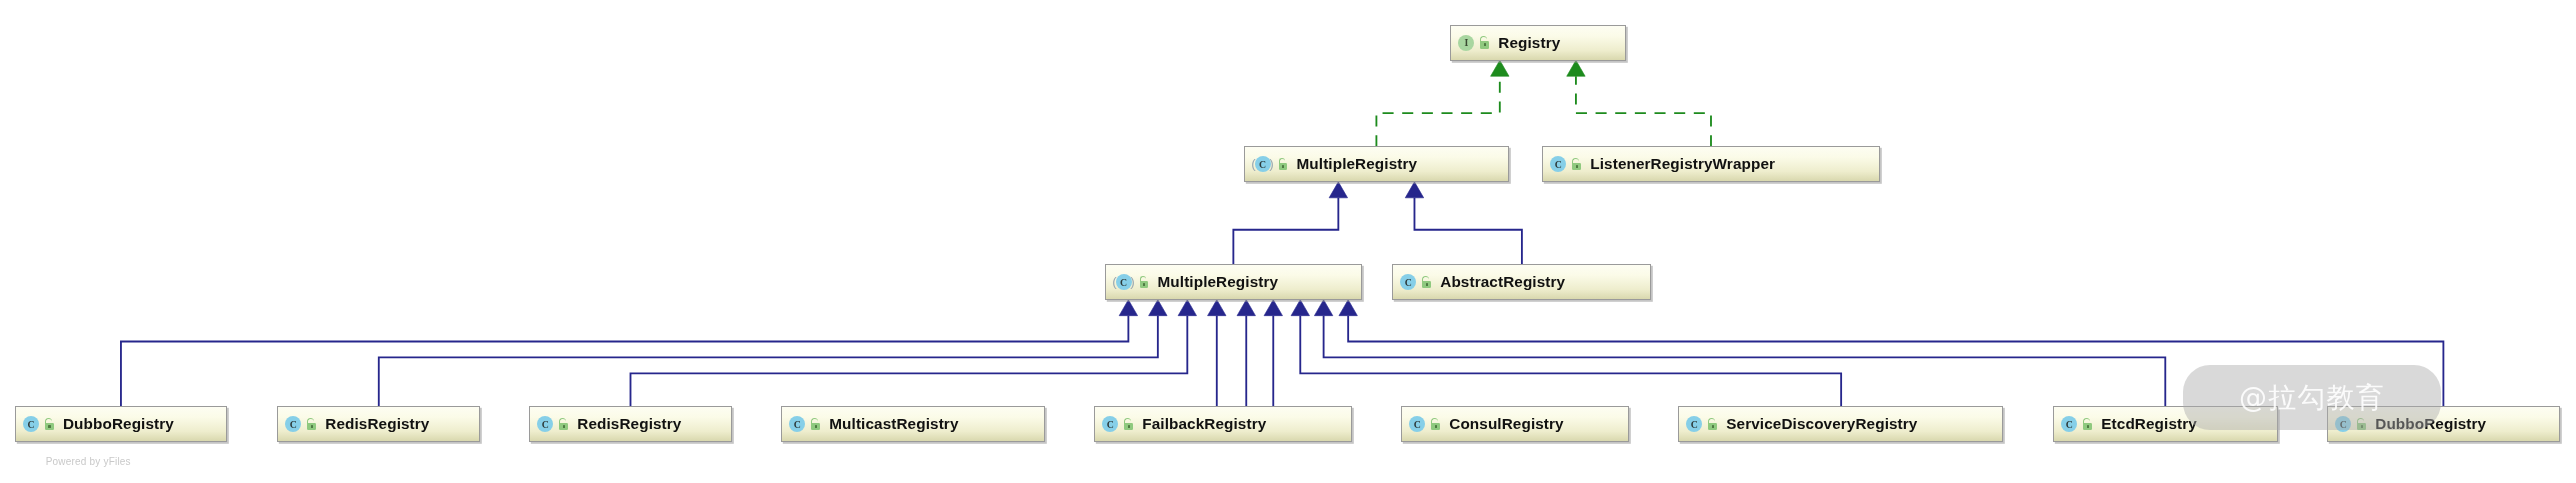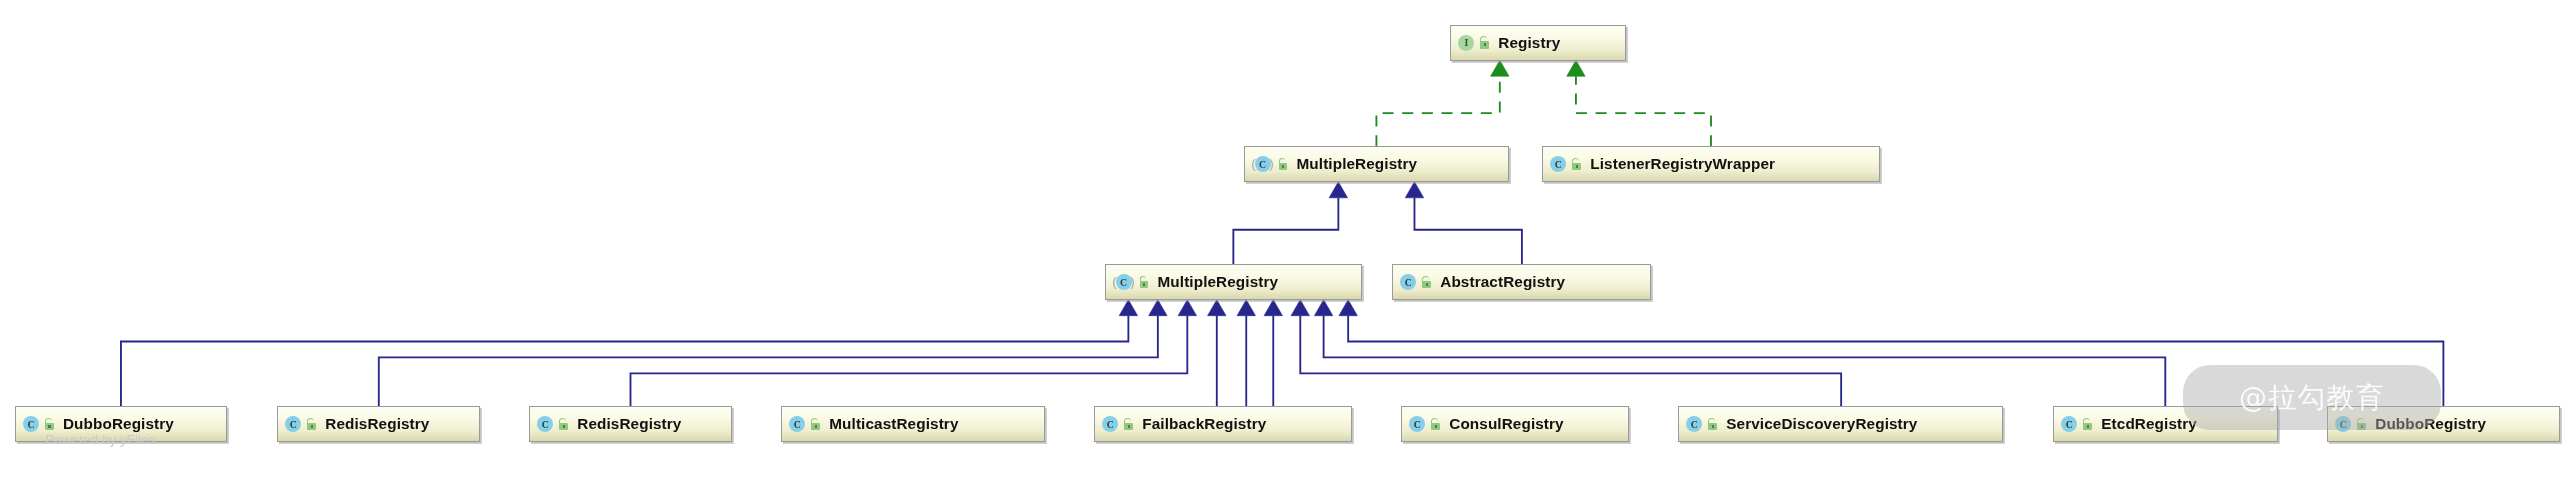--- a/index.html
+++ b/index.html
@@ -97,22 +97,22 @@
     margin-left:8px;
     font-size:15.3px;
     color:#111111;
     letter-spacing:0.1px;
     line-height:1;
     font-weight:bold;
   }
   
   #yfiles{
     position:absolute;
-    left:3.7px;top:432px;
-    font-size:13px;
+    left:3.7px;top:456px;
+    font-size:10px;
     color:#c9c9c9;
     letter-spacing:0.2px;
     padding-left:42px;
   }
   #watermark{
     position:absolute;
     left:2183px;top:365px;
     width:258px;height:65px;
     background:rgba(170,170,170,.45);
     border-radius:27px;

